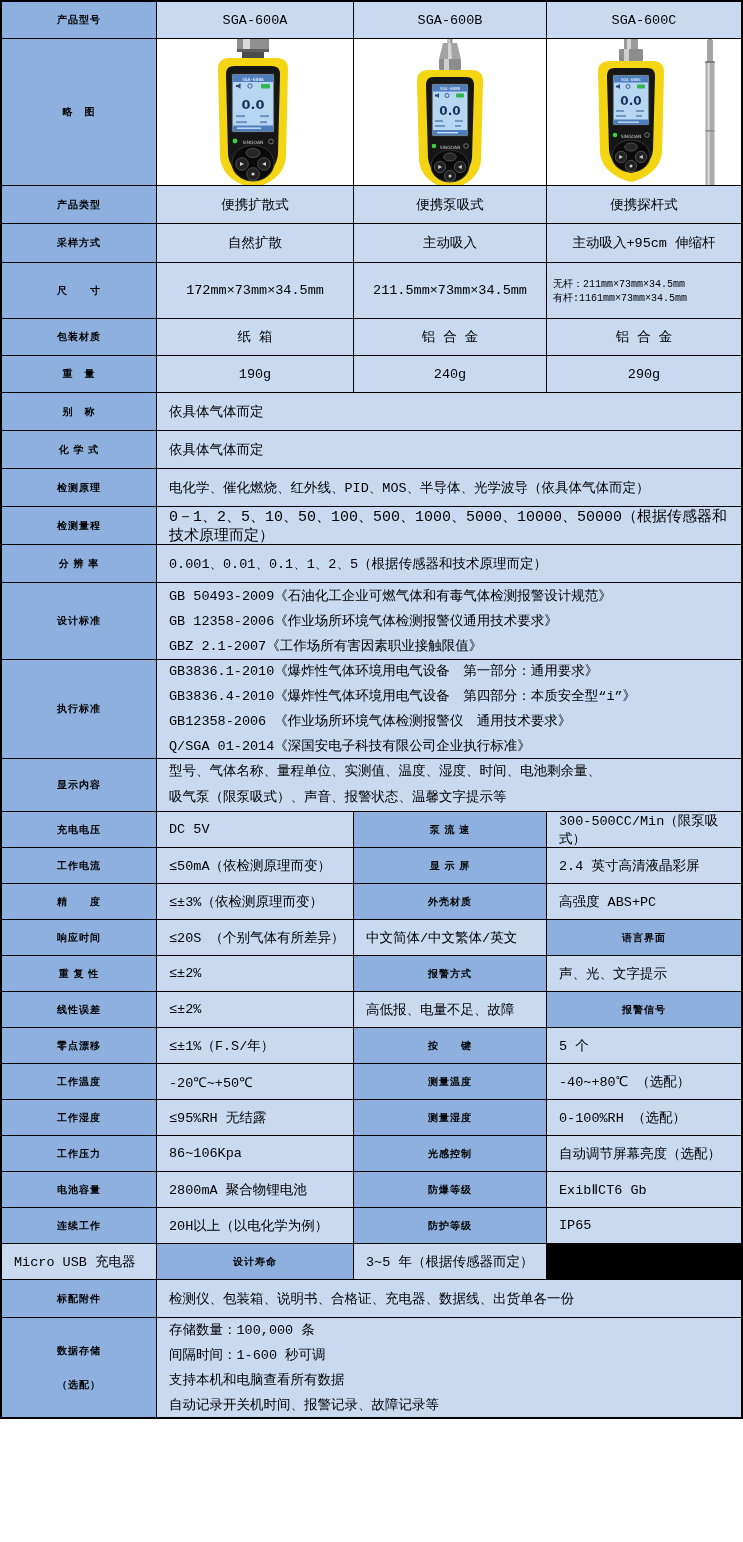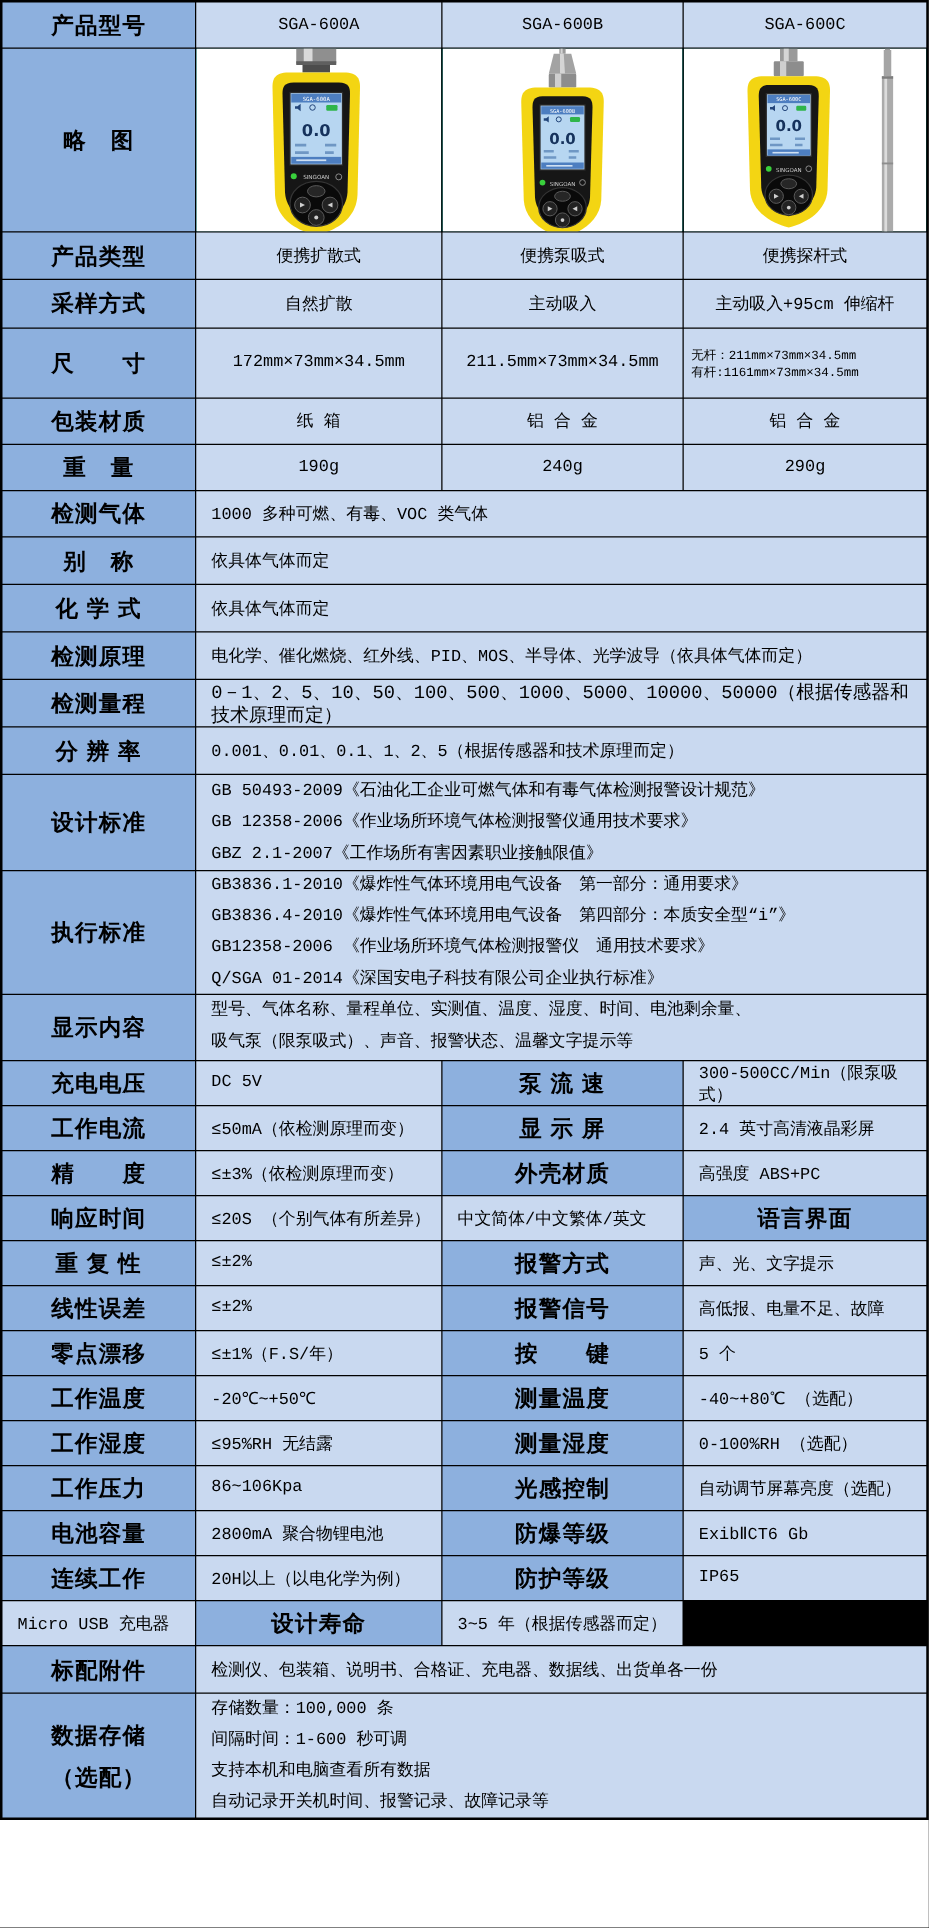--- a/index.html
+++ b/index.html
@@ -7,23 +7,23 @@
   .tbl{
     width:739px;
     border:2px solid #000;
     display:flex;flex-direction:column;gap:1px;
     background:#000;
     font-family:"Liberation Sans","DejaVu Sans",sans-serif;
     color:#000;
   }
   .row{display:grid;grid-template-columns:154px 196px 192px 1fr;gap:1px;}
   .cell{display:flex;align-items:center;justify-content:center;text-align:center;overflow:hidden;}
-  .lbl{background:#8DB0DE;font-weight:bold;font-size:18px;letter-spacing:1px;}
+  .lbl{background:#8DB0DE;font-weight:bold;font-size:10px;letter-spacing:1px;}
   .val{background:#C9D9F0;font-size:13.5px;font-family:"Liberation Mono","DejaVu Sans Mono",monospace;}
-  .img{background:#0f766e;}
+  .img{background:#0ea5e9;}
   .span3{grid-column:2/5;}
   .left{justify-content:flex-start;text-align:left;padding:0 4px 0 12px;}
   .pre{white-space:pre-line;}
   .ml{line-height:25px;}
   .ml26{line-height:26px;}
   
   .r-header{height:36px}
   .r-sketch{height:146px}
   .r-type{height:37px}
   .r-sampling{height:38px}
@@ -220,24 +220,20 @@
     <div class="cell val">铝 合 金</div>
     <div class="cell val">铝 合 金</div>
   </div>
   <div class="row r-weight">
     <div class="cell lbl">重　量</div>
     <div class="cell val">190g</div>
     <div class="cell val">240g</div>
     <div class="cell val">290g</div>
   </div>
 
-  <div class="row r-f0">
-    <div class="cell lbl">检测气体</div>
-    <div class="cell val span3 left">1000 多种可燃、有毒、VOC 类气体</div>
-  </div>
   <div class="row r-f1">
     <div class="cell lbl">别　称</div>
     <div class="cell val span3 left">依具体气体而定</div>
   </div>
   <div class="row r-f2">
     <div class="cell lbl">化 学 式</div>
     <div class="cell val span3 left">依具体气体而定</div>
   </div>
   <div class="row r-f3">
     <div class="cell lbl">检测原理</div>
@@ -296,22 +292,22 @@
   </div>
   <div class="row r-pair">
     <div class="cell lbl">重 复 性</div>
     <div class="cell val left">≤±2%</div>
     <div class="cell lbl">报警方式</div>
     <div class="cell val left">声、光、文字提示</div>
   </div>
   <div class="row r-pair">
     <div class="cell lbl">线性误差</div>
     <div class="cell val left">≤±2%</div>
+    <div class="cell val left">高低报、电量不足、故障</div>
     <div class="cell lbl">报警信号</div>
-    <div class="cell val left">高低报、电量不足、故障</div>
   </div>
   <div class="row r-pair">
     <div class="cell lbl">零点漂移</div>
     <div class="cell val left">≤±1%（F.S/年）</div>
     <div class="cell lbl">按　　键</div>
     <div class="cell val left">5 个</div>
   </div>
   <div class="row r-pair">
     <div class="cell lbl">工作温度</div>
     <div class="cell val left">-20℃~+50℃</div>

